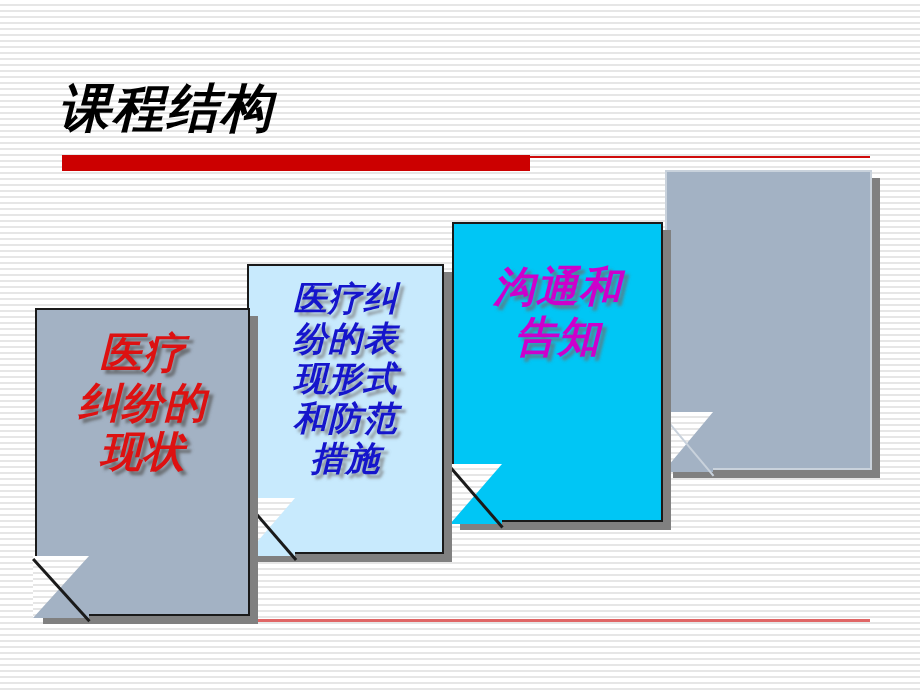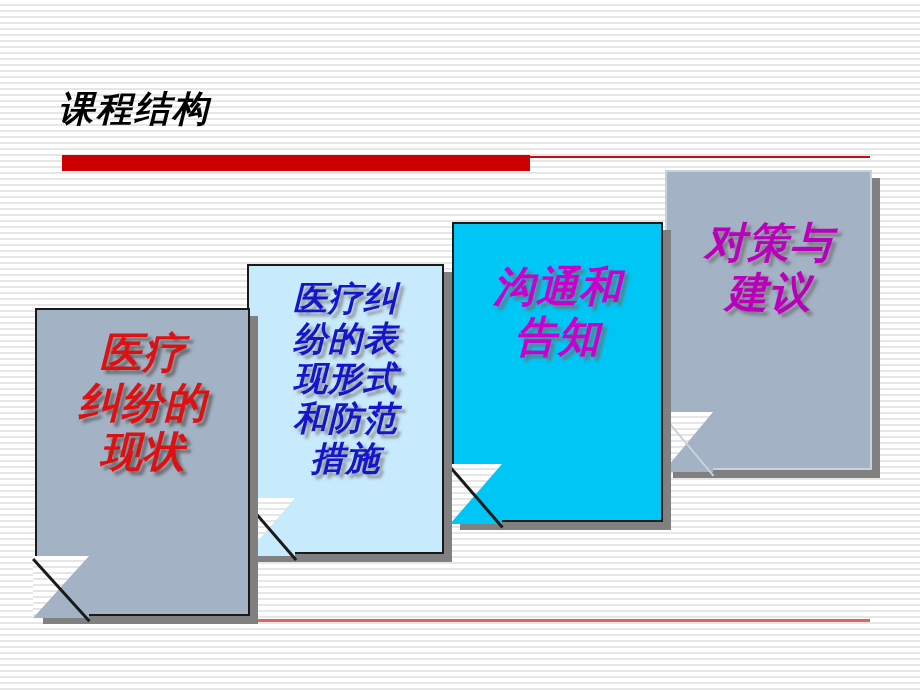--- a/index.html
+++ b/index.html
@@ -28,21 +28,21 @@
     overflow: hidden;
   }
 
   
   #title {
     position: absolute;
     left: 58px;
     top: 78px;
     font-family: "DejaVu Serif", "Liberation Serif", serif;
     font-weight: bold;
-    font-size: 36px;
+    font-size: 52px;
     line-height: 60px;
     color: #000000;
     letter-spacing: 2px;
     white-space: nowrap;
     font-style: italic;
   }
 
   
   #title-rule-thin {
     position: absolute;
@@ -290,19 +290,17 @@
     <div class="card-label">沟通和
 告知</div>
   </div>
 
   <div class="card" id="card4">
     <div class="card-shadow"></div>
     <div class="card-body"></div>
     <div class="fold-under" id="c4-fold-under"></div>
     <div class="fold-tri" id="c4-fold-tri"></div>
     <div id="c4-fold-edge"></div>
-    <div class="card-label">对策与
-建议</div>
   </div>
 
   <div id="bottom-rule"></div>
 
 </div>
 
 </body></html>

